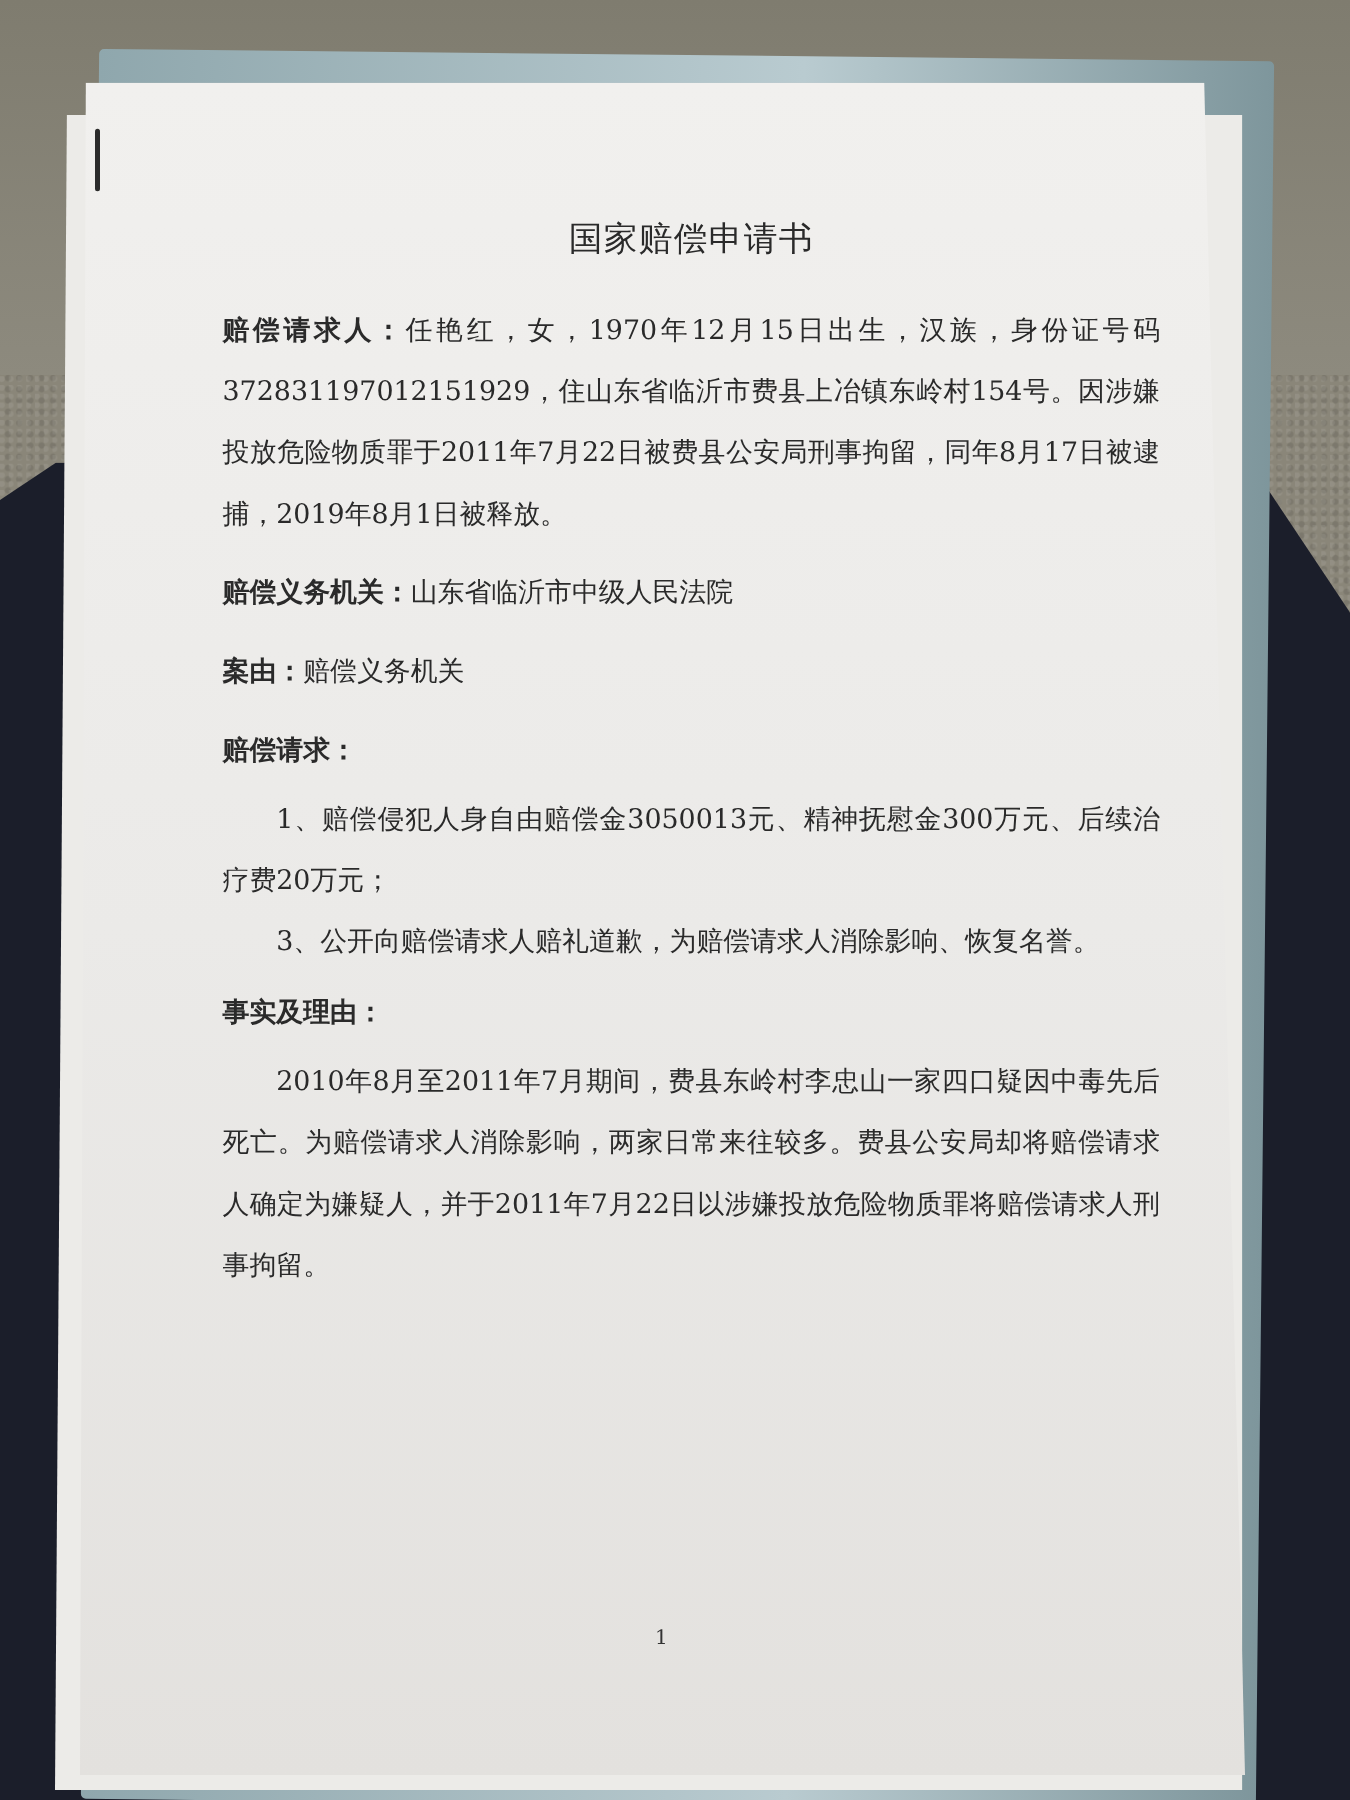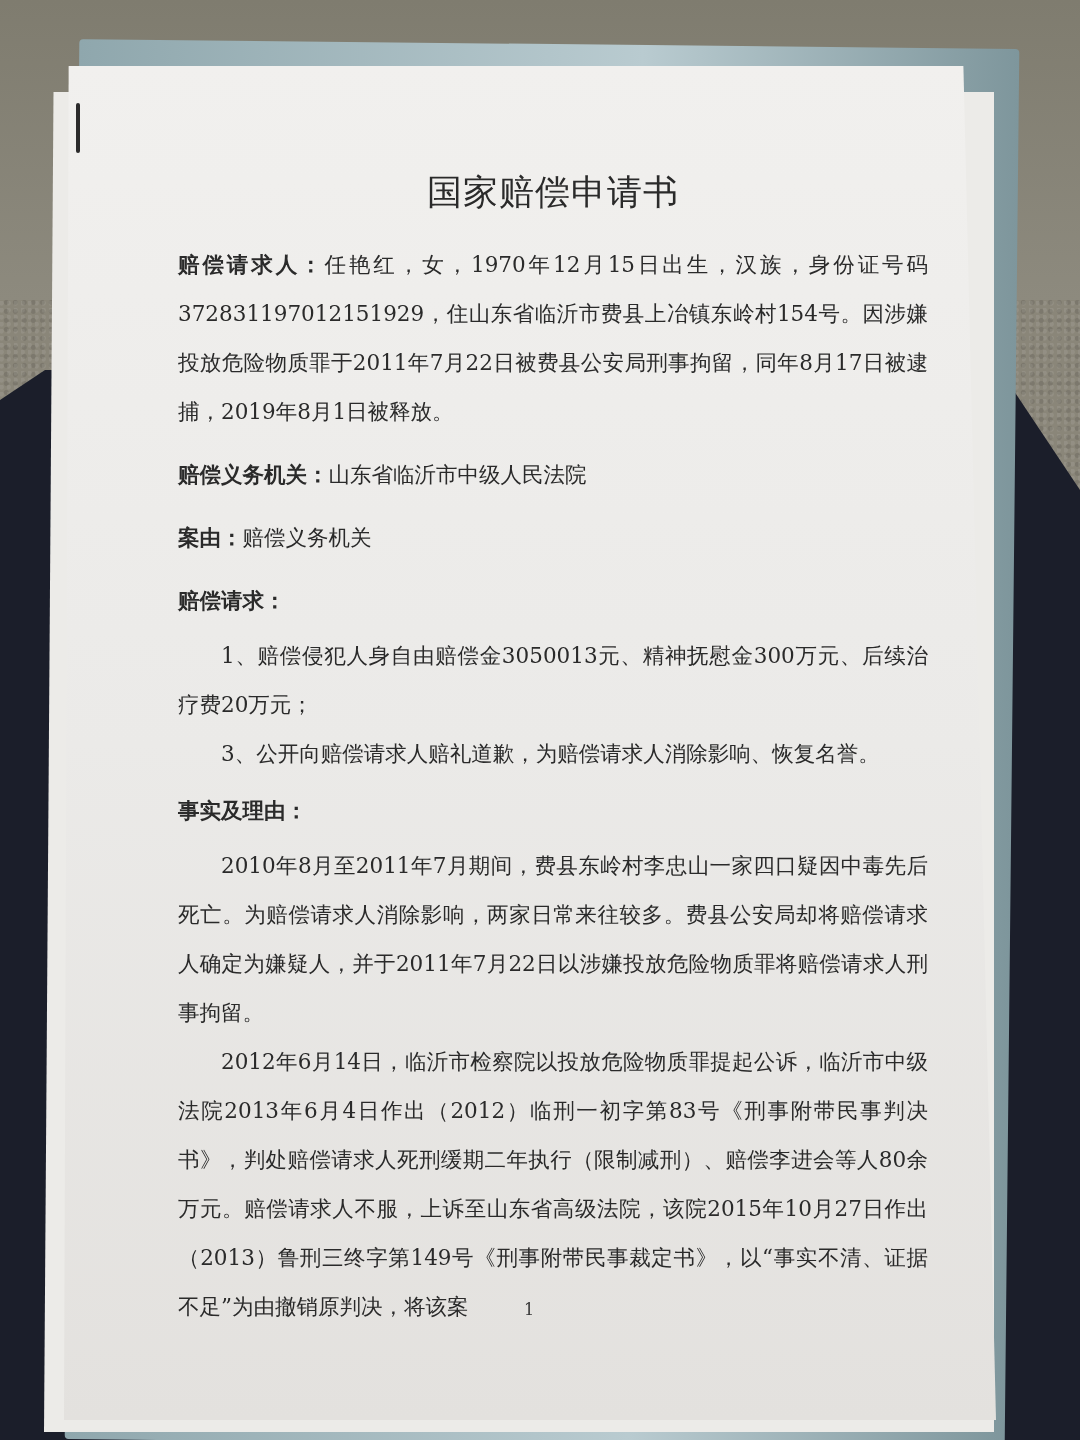--- a/index.html
+++ b/index.html
@@ -40,21 +40,21 @@
   }
   .staple {
     position: absolute; left: 76px; top: 103px; width: 4px; height: 50px;
     background: #2b2b2b; border-radius: 2px;
   }
   .content {
     position: absolute; left: 178px; top: 168px; width: 750px;
     color: #2a2a2a; font-size: 21.5px; line-height: 49px;
   }
   .title {
-    text-align: center; font-size: 35px; margin: 0 0 24px 0; line-height: 48px;
+    text-align: center; font-size: 27px; margin: 0 0 24px 0; line-height: 48px;
     font-family: "DejaVu Sans", "Liberation Sans", sans-serif; letter-spacing: 1px;
   }
   .para { margin: 0; text-align: justify; }
   .section { margin: 0 0 6px 0; }
   .label { font-weight: bold; }
   .indent { text-indent: 2em; }
   .gap { height: 8px; }
   .page-number {
     position: absolute; left: 524px; top: 1300px; font-size: 16px; color: #333;
   }
@@ -92,16 +92,15 @@
     <span class="label">赔偿请求：</span>
   </p>
   <p class="para indent">1、赔偿侵犯人身自由赔偿金3050013元、精神抚慰金300万元、后续治疗费20万元；</p>
   <p class="para indent">3、公开向赔偿请求人赔礼道歉，为赔偿请求人消除影响、恢复名誉。</p>
   <div class="gap"></div>
 
   <p class="para section">
     <span class="label">事实及理由：</span>
   </p>
   <p class="para indent">2010年8月至2011年7月期间，费县东岭村李忠山一家四口疑因中毒先后死亡。为赔偿请求人消除影响，两家日常来往较多。费县公安局却将赔偿请求人确定为嫌疑人，并于2011年7月22日以涉嫌投放危险物质罪将赔偿请求人刑事拘留。</p>
-  <p class="para indent">2012年6月14日，临沂市检察院以投放危险物质罪提起公诉，临沂市中级法院2013年6月4日作出（2012）临刑一初字第83号《刑事附带民事判决书》，判处赔偿请求人死刑缓期二年执行（限制减刑）、赔偿李进会等人80余万元。赔偿请求人不服，上诉至山东省高级法院，该院2015年10月27日作出（2013）鲁刑三终字第149号《刑事附带民事裁定书》，以“事实不清、证据不足”为由撤销原判决，将该案</p>
 </div>
 
 <div class="page-number">1</div>
 
 </body></html>

